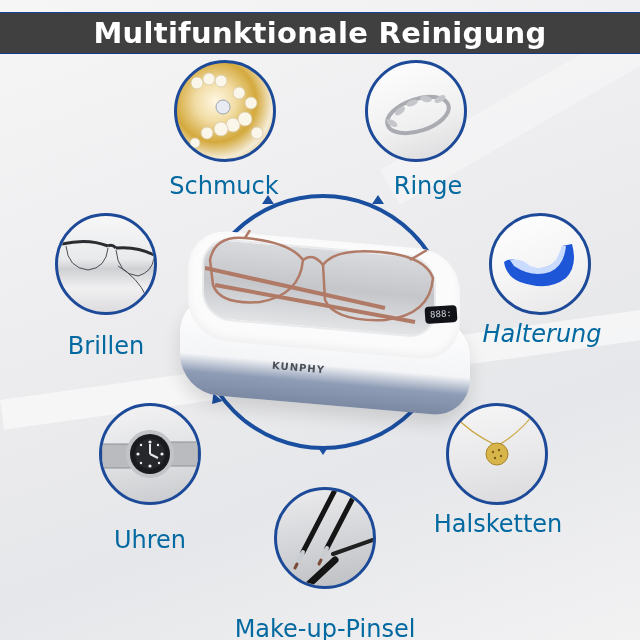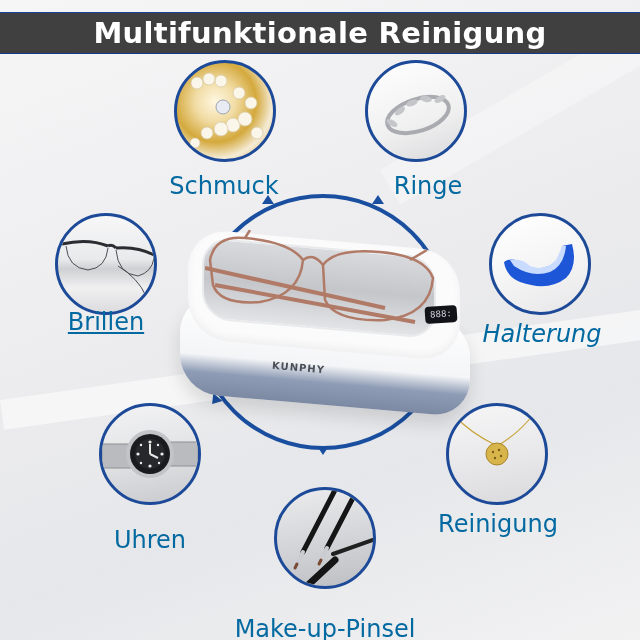--- a/index.html
+++ b/index.html
@@ -126,21 +126,21 @@
       <path d="M58 32 Q80 30 98 40"></path>
       <path d="M50 30 Q54 28 58 32"></path>
     </g>
     <g fill="none" stroke="#4a4d52" stroke-width="1">
       <path d="M8 30 Q10 52 30 54 Q48 52 50 32"></path>
       <path d="M58 34 Q60 58 80 60 Q94 56 96 42"></path>
       <path d="M60 50 Q80 62 88 80"></path>
     </g>
   </svg>
 </div>
-<span class="label" style="left:106px;top:308px;text-decoration:underline;">Brillen</span>
+<span class="label" style="left:106px;top:332px;">Brillen</span>
 
 <div class="item" style="left:489px;top:213px;background:linear-gradient(160deg,#ffffff 0%,#f3f3f4 60%,#e6e6e8 100%);">
   <svg width="96" height="96" viewBox="0 0 96 96">
     <path d="M12 46 Q20 40 32 48 Q50 58 66 44 Q70 36 70 30 L80 28 Q86 50 74 62 Q56 76 28 66 Q14 60 12 46 Z" fill="#1e56d8"></path>
     <path d="M18 44 Q30 42 38 50 Q52 56 64 44 Q68 36 70 30 L74 30 Q72 50 58 56 Q40 62 22 50 Z" fill="#c9dcff"></path>
   </svg>
 </div>
 <span class="label" style="left:542px;top:320px;font-style:italic;">Halterung</span>
 
 <div class="item" style="left:99px;top:403px;background:linear-gradient(170deg,#f3f3f4 0%,#e2e3e5 50%,#c9cacd 100%);">
@@ -170,21 +170,21 @@
     <path d="M6 10 Q20 26 48 40 Q72 26 86 6" fill="none" stroke="#c9a640" stroke-width="1.2"></path>
     <circle cx="48" cy="48" r="11" fill="#d8b54a" stroke="#a7852a"></circle>
     <g fill="#7a5e1a">
         <circle cx="44" cy="46" r="1.2"></circle>
         <circle cx="50" cy="44" r="1.2"></circle>
         <circle cx="52" cy="50" r="1.2"></circle>
         <circle cx="46" cy="52" r="1.2"></circle>
       </g>
   </svg>
 </div>
-<span class="label" style="left:498px;top:510px;">Reinigung</span>
+<span class="label" style="left:498px;top:510px;">Halsketten</span>
 
 <div class="item" style="left:274px;top:487px;background:linear-gradient(170deg,#ececee 0%,#d7d8db 45%,#bdbfc3 100%);">
   <svg width="96" height="96" viewBox="0 0 96 96">
     <g stroke-linecap="round">
       <line x1="58" y1="0" x2="26" y2="62" stroke="#151515" stroke-width="5"></line>
       <line x1="26" y1="62" x2="20" y2="74" stroke="#c9ccd1" stroke-width="4"></line>
       <line x1="20" y1="74" x2="18" y2="78" stroke="#7a4a35" stroke-width="3"></line>
       <line x1="78" y1="4" x2="50" y2="58" stroke="#151515" stroke-width="5"></line>
       <line x1="50" y1="58" x2="44" y2="70" stroke="#c9ccd1" stroke-width="4"></line>
       <line x1="44" y1="70" x2="42" y2="74" stroke="#7a4a35" stroke-width="3"></line>

